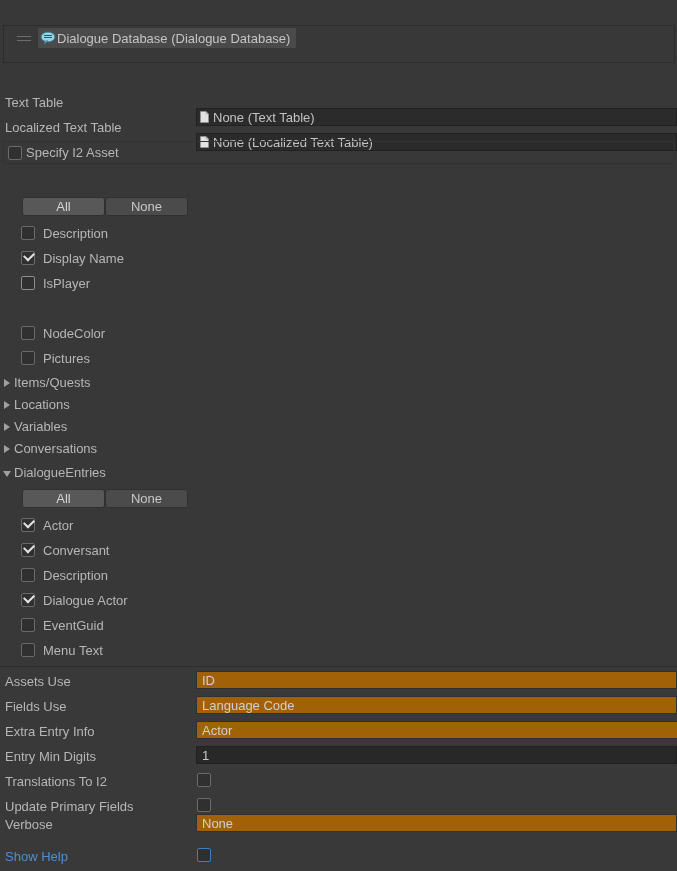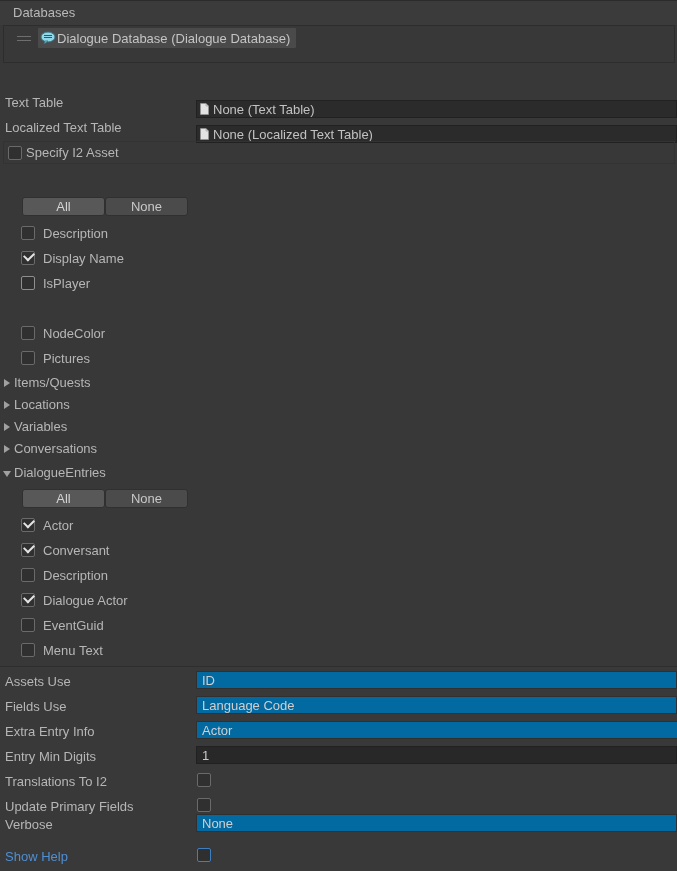--- a/index.html
+++ b/index.html
@@ -62,35 +62,35 @@
     position: absolute; left: 0; width: 677px; height: 21px;
   }
   .plabel {
     position: absolute; left: 5px; top: 3px;
     font-size: 13px; color: #b6b6b6; white-space: nowrap;
   }
   .plabel.blue { color: #4e8fd4; }
 
   
   .objfield {
-    position: absolute; left: 196px; top: 8px; right: 0; height: 18px;
+    position: absolute; left: 196px; top: 16px; right: 0; height: 18px;
     background: #2b2b2b;
     border: 1px solid #212121;
     box-sizing: border-box;
     display: flex; align-items: center;
   }
   .doc-icon {
     width: 9px; height: 12px; margin: 0 4px 0 3px; flex: 0 0 auto; position: relative;
   }
   .objfield-label { font-size: 13px; color: #c2c2c2; white-space: nowrap; }
 
   
   .popupfield {
     position: absolute; left: 196px; top: 0; right: 0; height: 18px;
-    background: #0369a1;
+    background: #a16207;
     border: 1px solid #303030;
     box-sizing: border-box;
     display: flex; align-items: center;
   }
   .popupfield-label { font-size: 13px; color: #cfcfcf; padding-left: 5px; white-space: nowrap; }
 
   
   .numfield {
     position: absolute; left: 196px; top: 0; right: 0; height: 18px;
     background: #282828;
@@ -178,23 +178,20 @@
   .bottom-panel {
     position: absolute; left: 0; top: 667px; width: 677px; height: 204px;
     background: #393939;
   }
 </style>
 </head>
 <body>
 
 <div class="root">
 
-  <div class="db-header">
-    <span class="db-header-label">Databases</span>
-  </div>
 
   <div class="db-listbox">
     <div class="db-row">
       <span class="drag-handle">
         <i></i>
           <i></i>
       </span>
       <span class="db-chip">
         <span class="bubble-icon">
           <svg width="16" height="14" viewBox="0 0 16 14" xmlns="http://www.w3.org/2000/svg">

